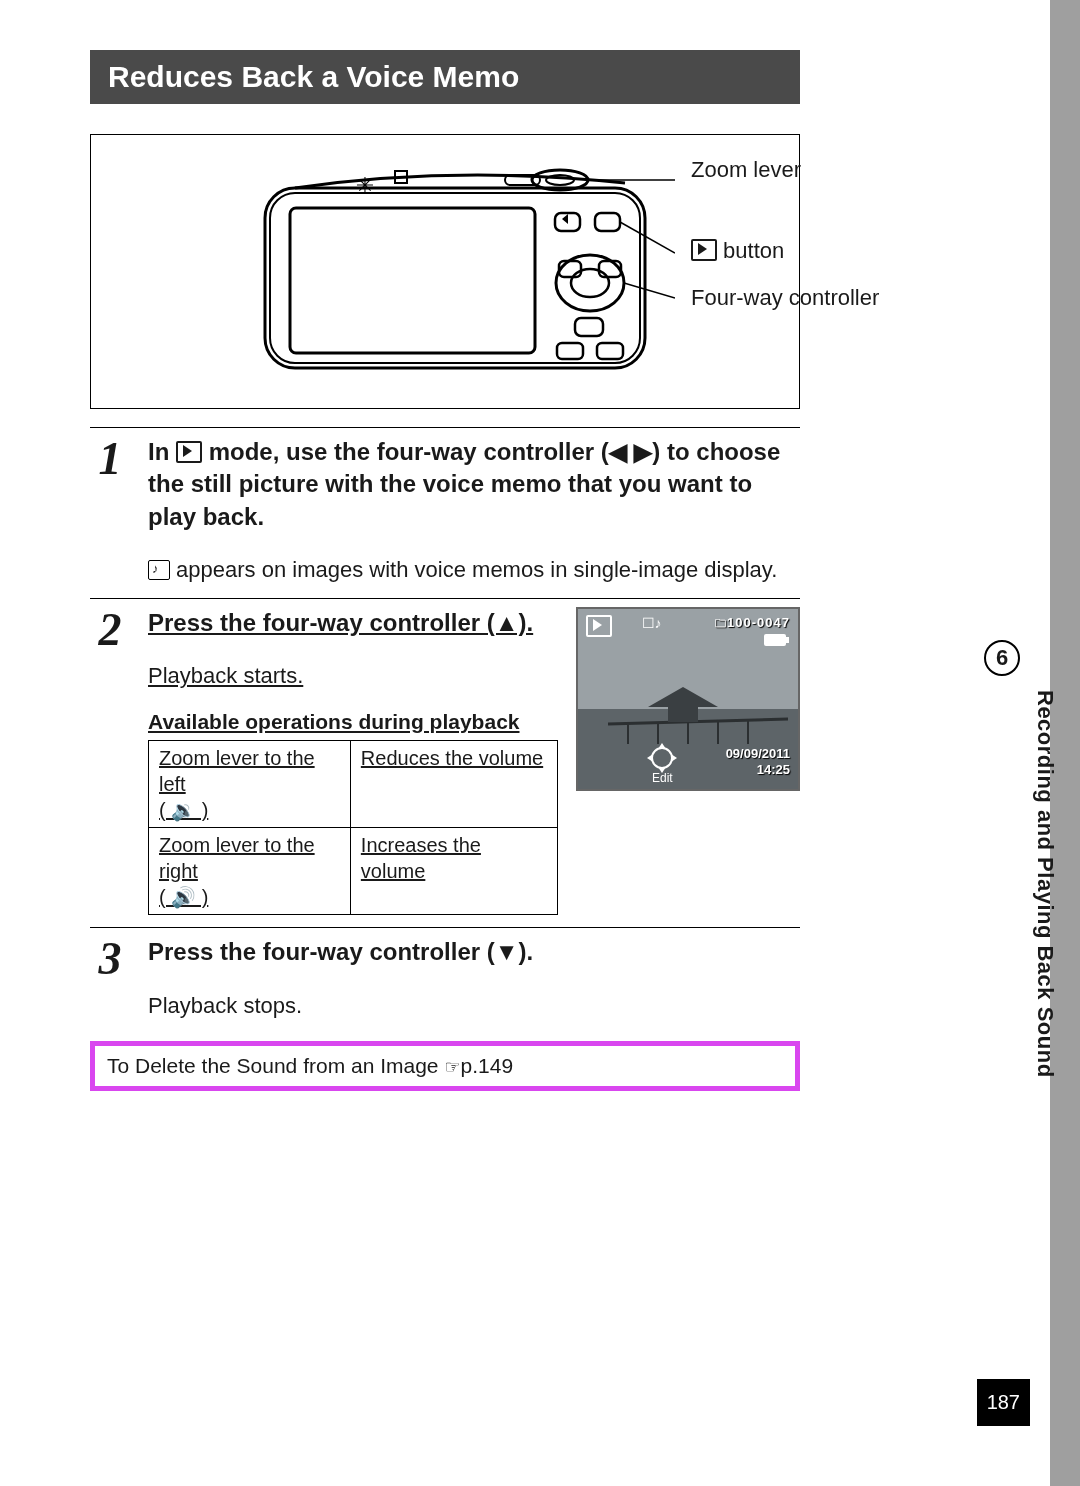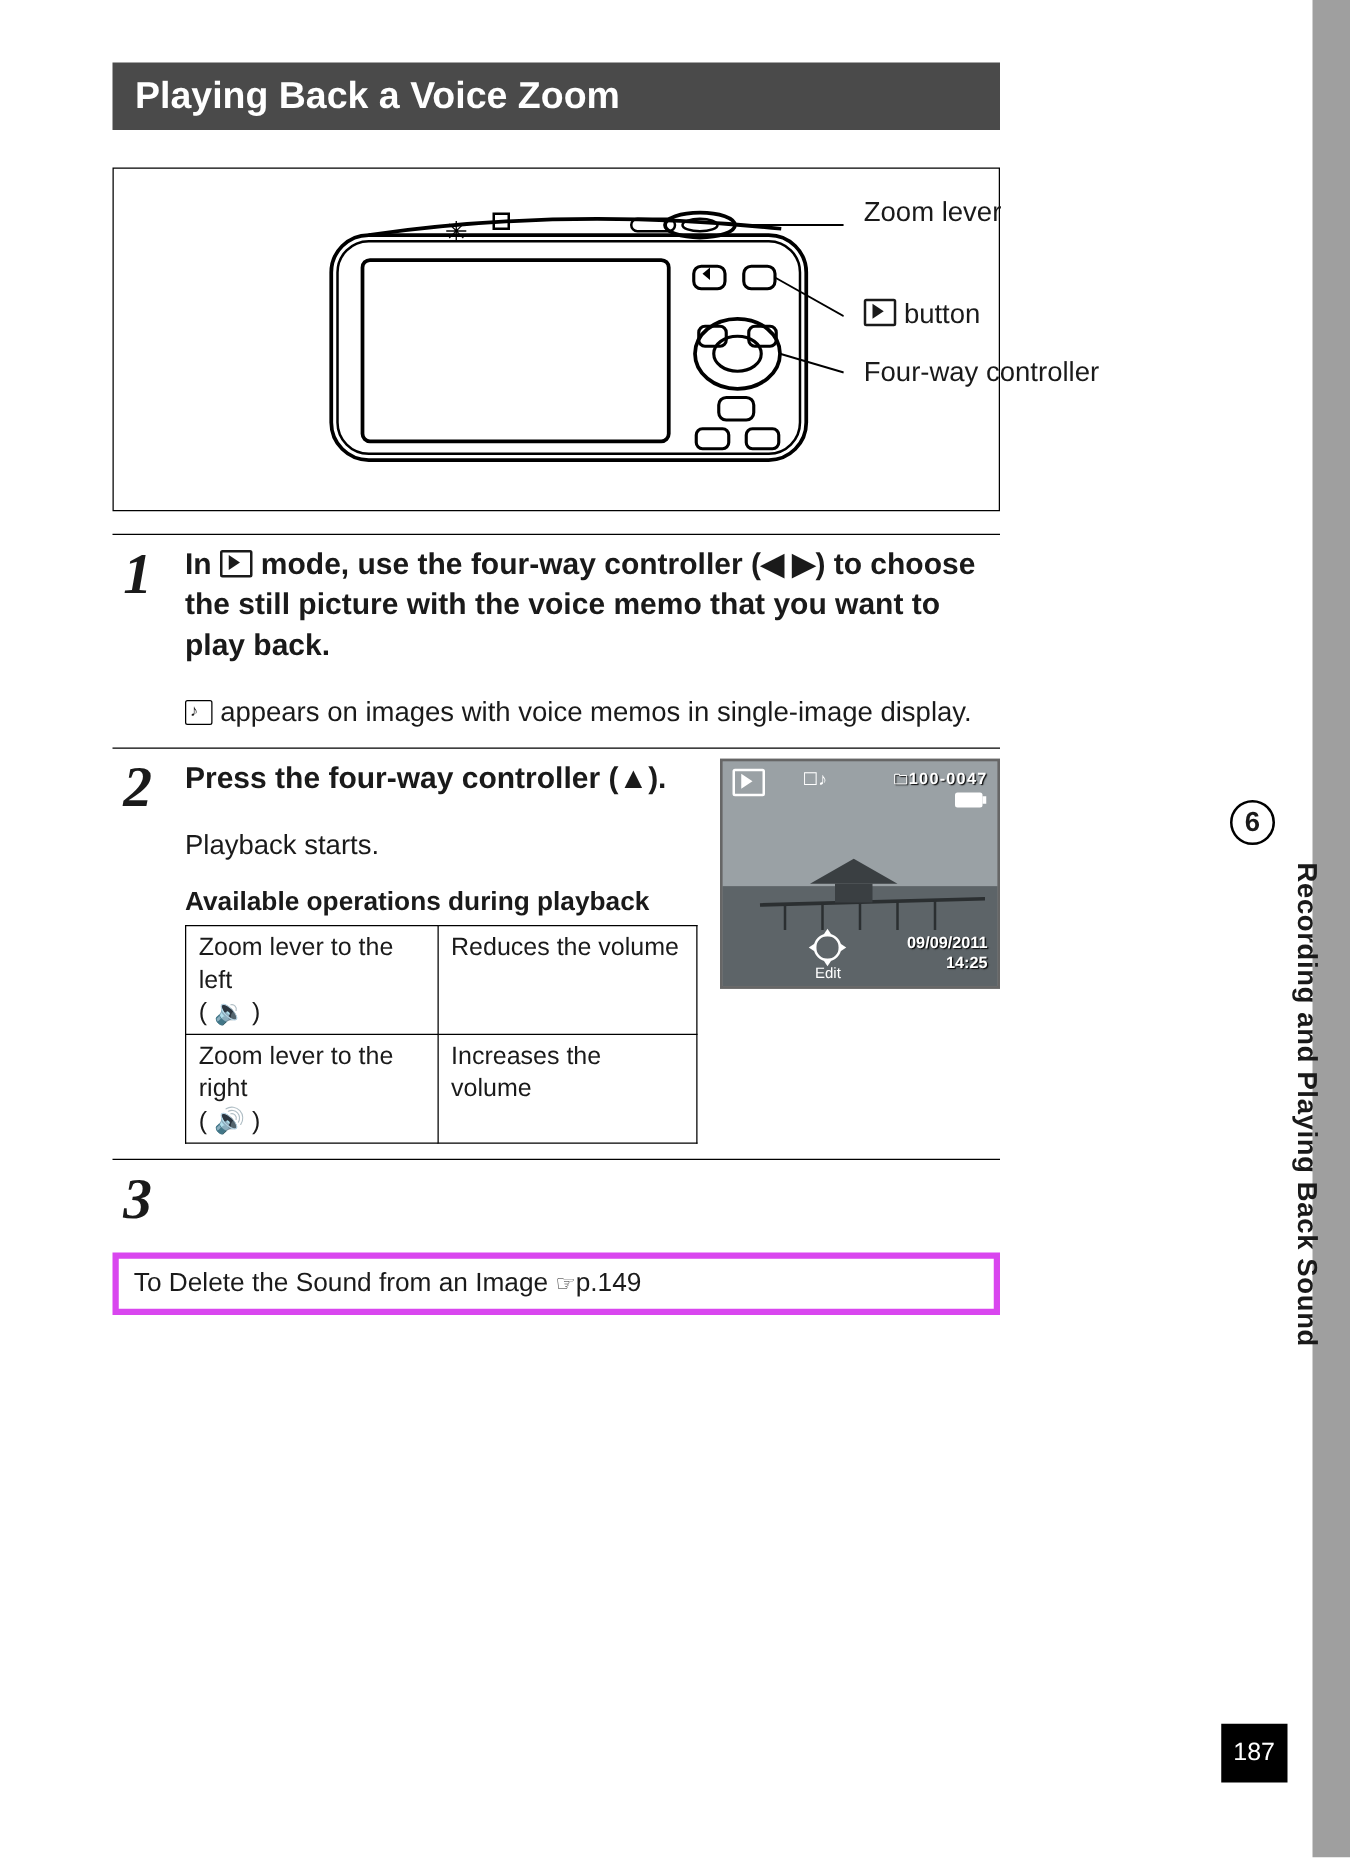--- a/index.html
+++ b/index.html
@@ -77,20 +77,21 @@
   }
   .voice-icon::after{
     content:"♪";
     font-size:13px;
     position:absolute;left:3px;top:-1px;
   }
 
   .step-2-wrap {
     display:flex;
     gap:18px;
+    text-decoration:underline;
   }
   .step-2-text { flex:1; }
   .thumb {
     width:220px; height:180px;
     background:#777;
     border:2px solid #666;
     position:relative;
     color:#fff;
     font-size:12px;
   }
@@ -176,21 +177,21 @@
     position:absolute;left:5px;top:2px;
     border-left:9px solid currentColor;
     border-top:6px solid transparent;
     border-bottom:6px solid transparent;
   }
 </style>
 </head>
 <body>
 
 <div class="content">
-  <div class="section-title">Playing Back a Voice Zoom</div>
+  <div class="section-title">Reduces Back a Voice Memo</div>
 
   <div class="figure">
     <svg class="camera-svg" width="420" height="235" viewBox="0 0 420 235">
 
       <rect x="10" y="35" width="380" height="180" rx="30" ry="30" fill="none" stroke="#000" stroke-width="3"></rect>
       <rect x="15" y="40" width="370" height="170" rx="25" ry="25" fill="none" stroke="#000" stroke-width="2"></rect>
 
       <path d="M40 35 Q 200 12 370 30" fill="none" stroke="#000" stroke-width="3"></path>
 
       <ellipse cx="305" cy="27" rx="28" ry="10" fill="none" stroke="#000" stroke-width="3"></ellipse>
@@ -307,20 +308,24 @@
             <div style="position:absolute;bottom:28px;right:8px;color:#fff;font-weight:bold;font-size:13px;text-shadow:1px 1px 1px #000;">09/09/2011</div>
             <div style="position:absolute;bottom:12px;right:8px;color:#fff;font-weight:bold;font-size:13px;text-shadow:1px 1px 1px #000;">14:25</div>
             <div style="position:absolute;bottom:4px;left:74px;color:#fff;font-size:12px;text-align:center;">Edit</div>
           </div>
         </div>
       </div>
     </div>
 
     <div class="step">
       <div class="step-num">3</div>
+      <div class="step-body">
+        <div class="step-head">Press the four-way controller (▼).</div>
+        <div class="step-sub">Playback stops.</div>
+      </div>
     </div>
   </div>
 
   <div class="xref">
     <span>To Delete the Sound from an Image </span><span class="pointer">☞</span><span>p.149</span>
   </div>
 </div>
 
 <div class="right-tab">
   <div class="gray-stripe"></div>

